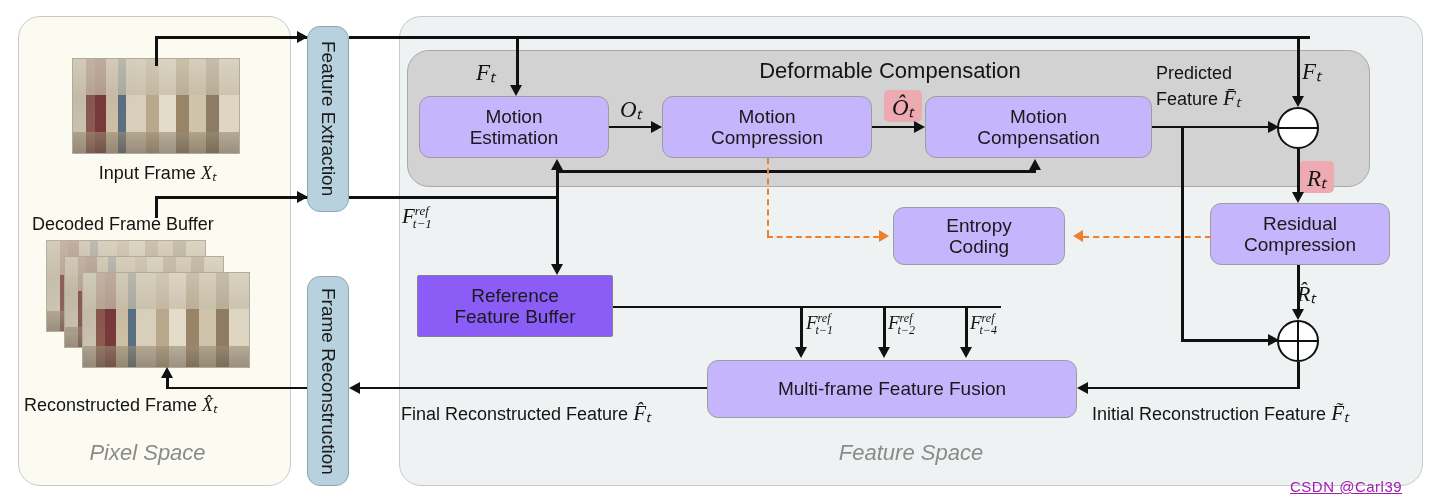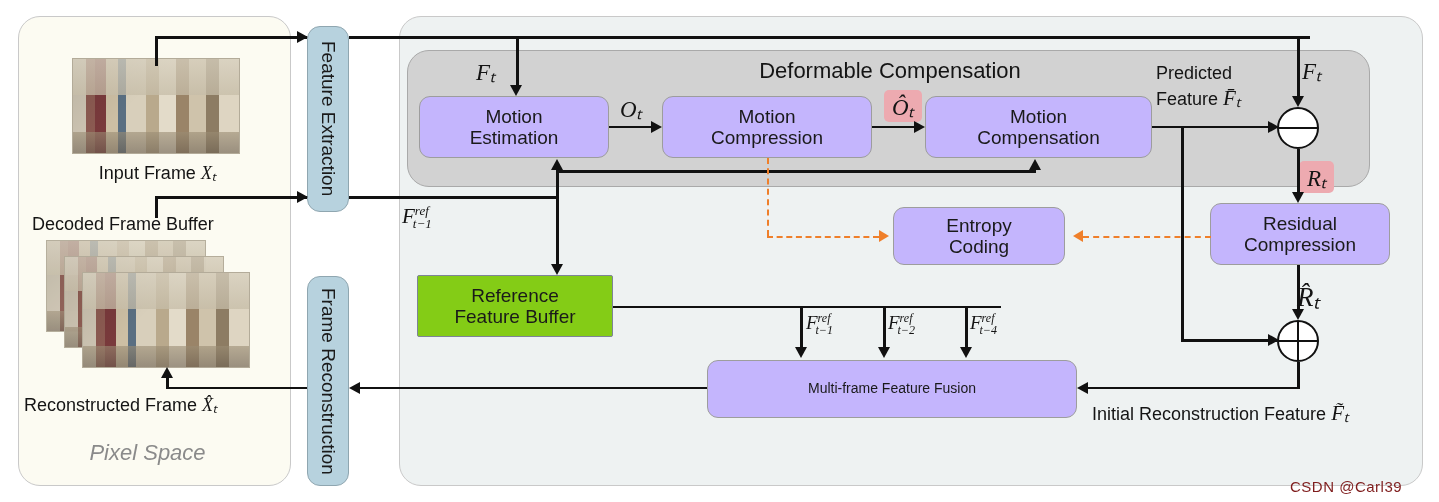--- a/index.html
+++ b/index.html
@@ -20,21 +20,21 @@
     width:100%;
   }
 
   
   .blk{
     border-radius:11px;display:flex;align-items:center;justify-content:center;
     text-align:center;line-height:1.12;color:#1a1a1a;
   }
   .blk-beige{background:#c4b5fd;border:1.3px solid #9d9d9d;}
   .blk-blue{background:#b7d2de;border:1.3px solid #8fa6b0;border-radius:13px;}
-  .blk-slate{background:#84cc16;border:1.3px solid #7d8496;border-radius:2px;}
+  .blk-slate{background:#8b5cf6;border:1.3px solid #7d8496;border-radius:2px;}
   .blk-gray{background:#d2d2d2;border:1.3px solid #a9a9a9;border-radius:22px;}
 
   .vert-text{
     writing-mode:vertical-rl;text-orientation:mixed;white-space:nowrap;
   }
 
   
   .lbl{color:#141414;white-space:nowrap;}
   .lbl-math{font-family:"Liberation Serif", serif;font-style:italic;}
   .hl{background:#edaab0;border-radius:5px;padding:0 8px;}
@@ -79,21 +79,21 @@
         #cfc3ab 70%, #cfc3ab 80%,
         #8d7c63 80%, #8d7c63 88%,
         #ded5c2 88%, #ded5c2 100%);
     border:1px solid #b3ab99;
   }
   .photo .band-top{position:absolute;left:0;right:0;top:0;height:38%;
     background:linear-gradient(to bottom, #d9d2c1, #c6bda8);opacity:.75;}
   .photo .band-bot{position:absolute;left:0;right:0;bottom:0;height:22%;
     background:linear-gradient(to bottom,#9b8d74,#6d6152);opacity:.6;}
 
-  .wm{color:#7f1d1d;font-size:15px;letter-spacing:.5px;}
+  .wm{color:#a21caf;font-size:15px;letter-spacing:.5px;text-decoration:underline;}
 </style>
 </head>
 <body>
 
 <div id="stage">
 
   <div class="abs space-pixel" style="left:18px;top:16px;width:273px;height:470px;"></div>
 
   <div class="abs photo" style="left:72px;top:58px;width:168px;height:96px;">
     <div class="band-top"></div>
@@ -120,20 +120,21 @@
   </div>
 
   <div class="abs lbl" style="left:24px;top:392px;font-size:18px;">
     <span>Reconstructed Frame</span>
     <span class="lbl-math">X̂ₜ</span>
   </div>
 
   <div class="abs space-label" style="left:18px;top:440px;width:259px;">Pixel Space</div>
 
   <div class="abs space-feature" style="left:399px;top:16px;width:1024px;height:470px;"></div>
+  <div class="abs space-label" style="left:399px;top:440px;width:1024px;">Feature Space</div>
 
   <div class="abs blk blk-blue" style="left:307px;top:26px;width:42px;height:186px;">
     <span class="vert-text" style="font-size:19px;">Feature Extraction</span>
   </div>
 
   <div class="abs blk blk-blue" style="left:307px;top:276px;width:42px;height:210px;">
     <span class="vert-text" style="font-size:19px;">Frame Reconstruction</span>
   </div>
 
   <div class="abs blk-gray" style="left:407px;top:50px;width:963px;height:137px;"></div>
@@ -174,21 +175,21 @@
     </div>
   </div>
 
   <div class="abs blk blk-slate" style="left:417px;top:275px;width:196px;height:62px;font-size:19px;">
     <div>
       <div>Reference</div>
       <div>Feature Buffer</div>
     </div>
   </div>
 
-  <div class="abs blk blk-beige" style="left:707px;top:360px;width:370px;height:58px;font-size:14px;">
+  <div class="abs blk blk-beige" style="left:707px;top:360px;width:370px;height:58px;font-size:19px;">
     <span>Multi-frame Feature Fusion</span>
   </div>
 
   <div class="abs op" style="left:1277px;top:107px;width:42px;height:42px;">
     <span class="bar-h"></span>
   </div>
 
   <div class="abs op" style="left:1277px;top:320px;width:42px;height:42px;">
     <span class="bar-h"></span>
     <span class="bar-v"></span>
@@ -197,21 +198,21 @@
   <div class="abs lbl lbl-math" style="left:476px;top:55px;font-size:23px;">Fₜ</div>
 
   <div class="abs lbl lbl-math" style="left:620px;top:92px;font-size:23px;">Oₜ</div>
 
   <div class="abs lbl lbl-math hl" style="left:884px;top:90px;font-size:23px;">Ôₜ</div>
 
   <div class="abs lbl lbl-math" style="left:1302px;top:54px;font-size:23px;">Fₜ</div>
 
   <div class="abs lbl lbl-math hl" style="left:1299px;top:161px;font-size:23px;">Rₜ</div>
 
-  <div class="abs lbl lbl-math" style="left:1297px;top:277px;font-size:27px;">R̂ₜ</div>
+  <div class="abs lbl lbl-math" style="left:1297px;top:277px;font-size:22px;">R̂ₜ</div>
 
   <div class="abs lbl" style="left:1156px;top:62px;font-size:18px;line-height:1.25;">
     <div>Predicted</div>
     <div>
       <span>Feature</span>
       <span class="lbl-math" style="font-size:21px;">F̄ₜ</span>
     </div>
   </div>
 
   <div class="abs lbl lbl-math" style="left:402px;top:203px;font-size:21px;">
@@ -221,20 +222,24 @@
   <div class="abs lbl lbl-math" style="left:806px;top:311px;font-size:19px;">
     <span>F</span><sup style="font-size:12px;">ref</sup><sub style="font-size:12px;margin-left:-15px;">t−1</sub>
   </div>
   <div class="abs lbl lbl-math" style="left:888px;top:311px;font-size:19px;">
     <span>F</span><sup style="font-size:12px;">ref</sup><sub style="font-size:12px;margin-left:-15px;">t−2</sub>
   </div>
   <div class="abs lbl lbl-math" style="left:970px;top:311px;font-size:19px;">
     <span>F</span><sup style="font-size:12px;">ref</sup><sub style="font-size:12px;margin-left:-15px;">t−4</sub>
   </div>
 
+  <div class="abs lbl" style="left:401px;top:398px;font-size:18px;">
+    <span>Final Reconstructed Feature</span>
+    <span class="lbl-math" style="font-size:21px;">F̂ₜ</span>
+  </div>
 
   <div class="abs lbl" style="left:1092px;top:398px;font-size:18px;">
     <span>Initial Reconstruction Feature</span>
     <span class="lbl-math" style="font-size:21px;">F̃ₜ</span>
   </div>
 
   <div class="abs ln ln-v" style="left:155px;top:36px;height:30px;"></div>
   <div class="abs ln ln-h" style="left:155px;top:36px;width:152px;"></div>
   <div class="abs arw arw-r" style="left:297px;top:30.7px;"></div>
 

